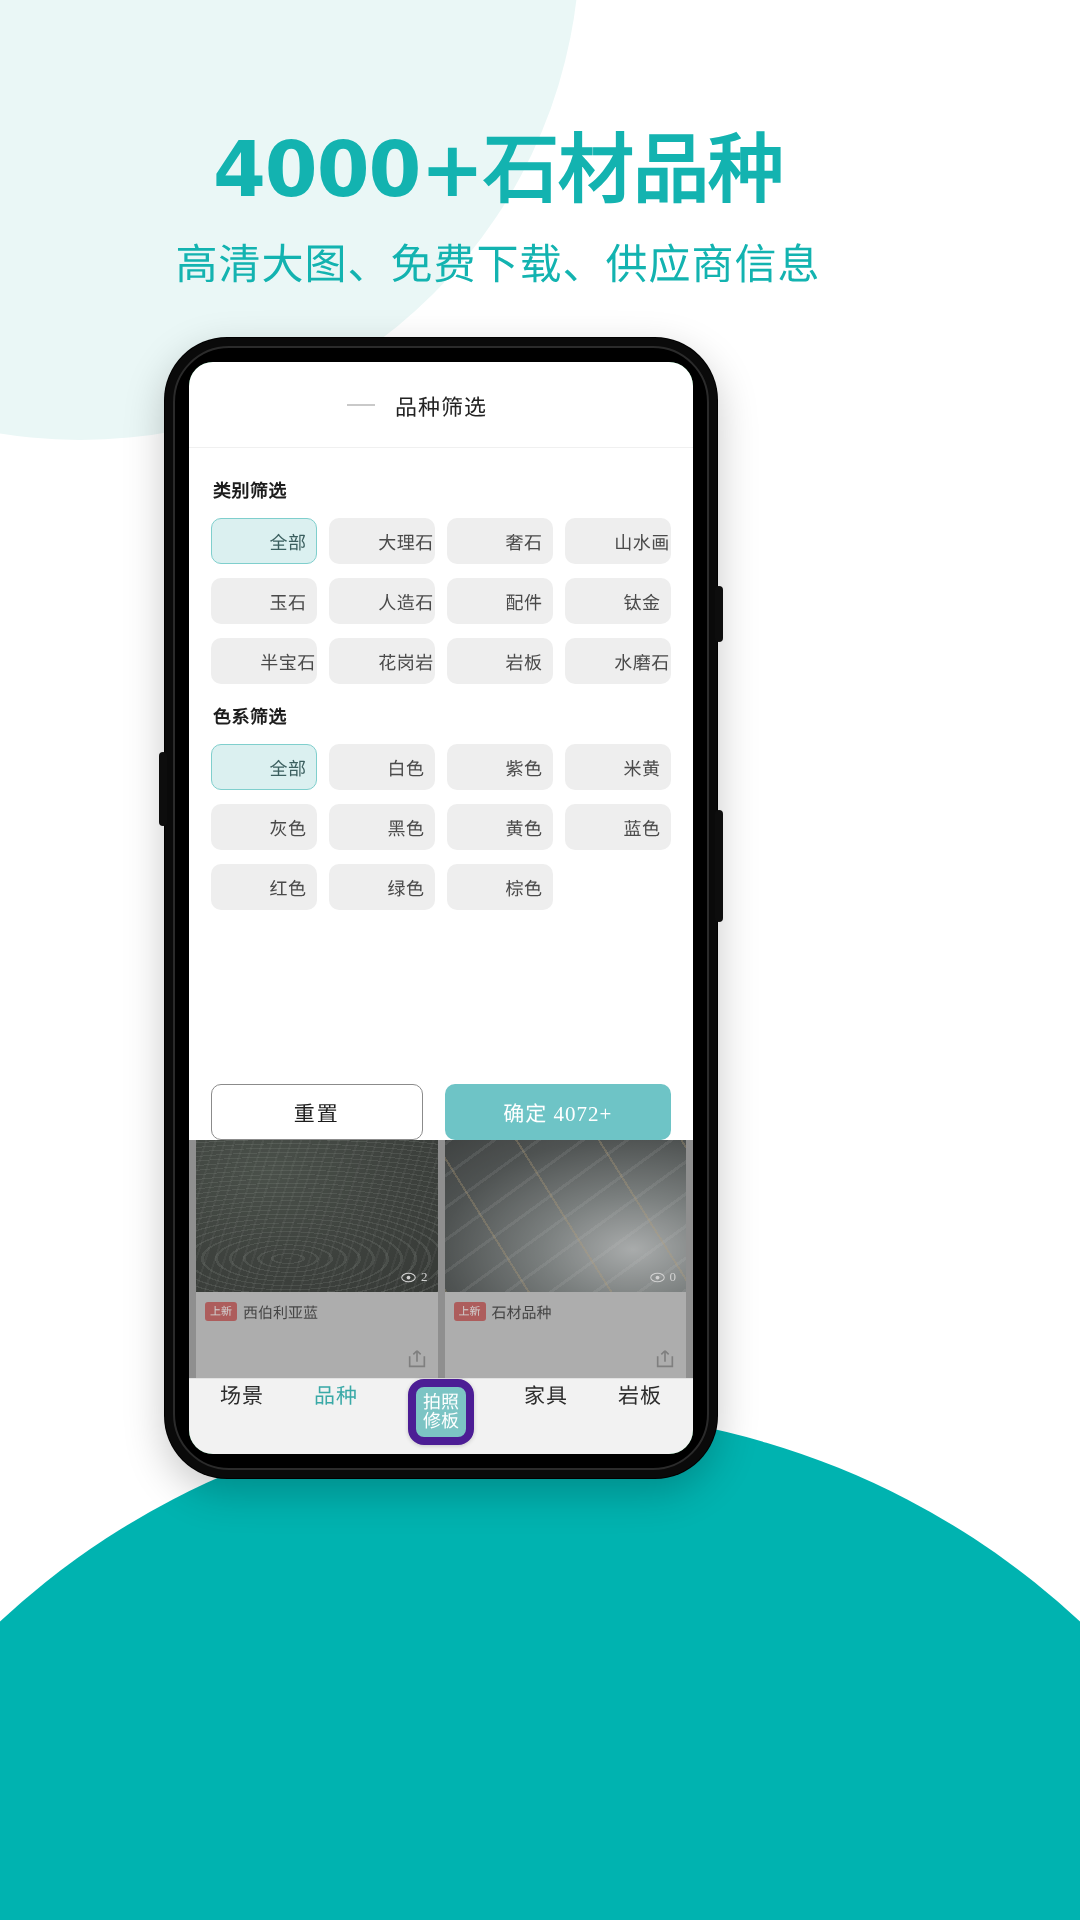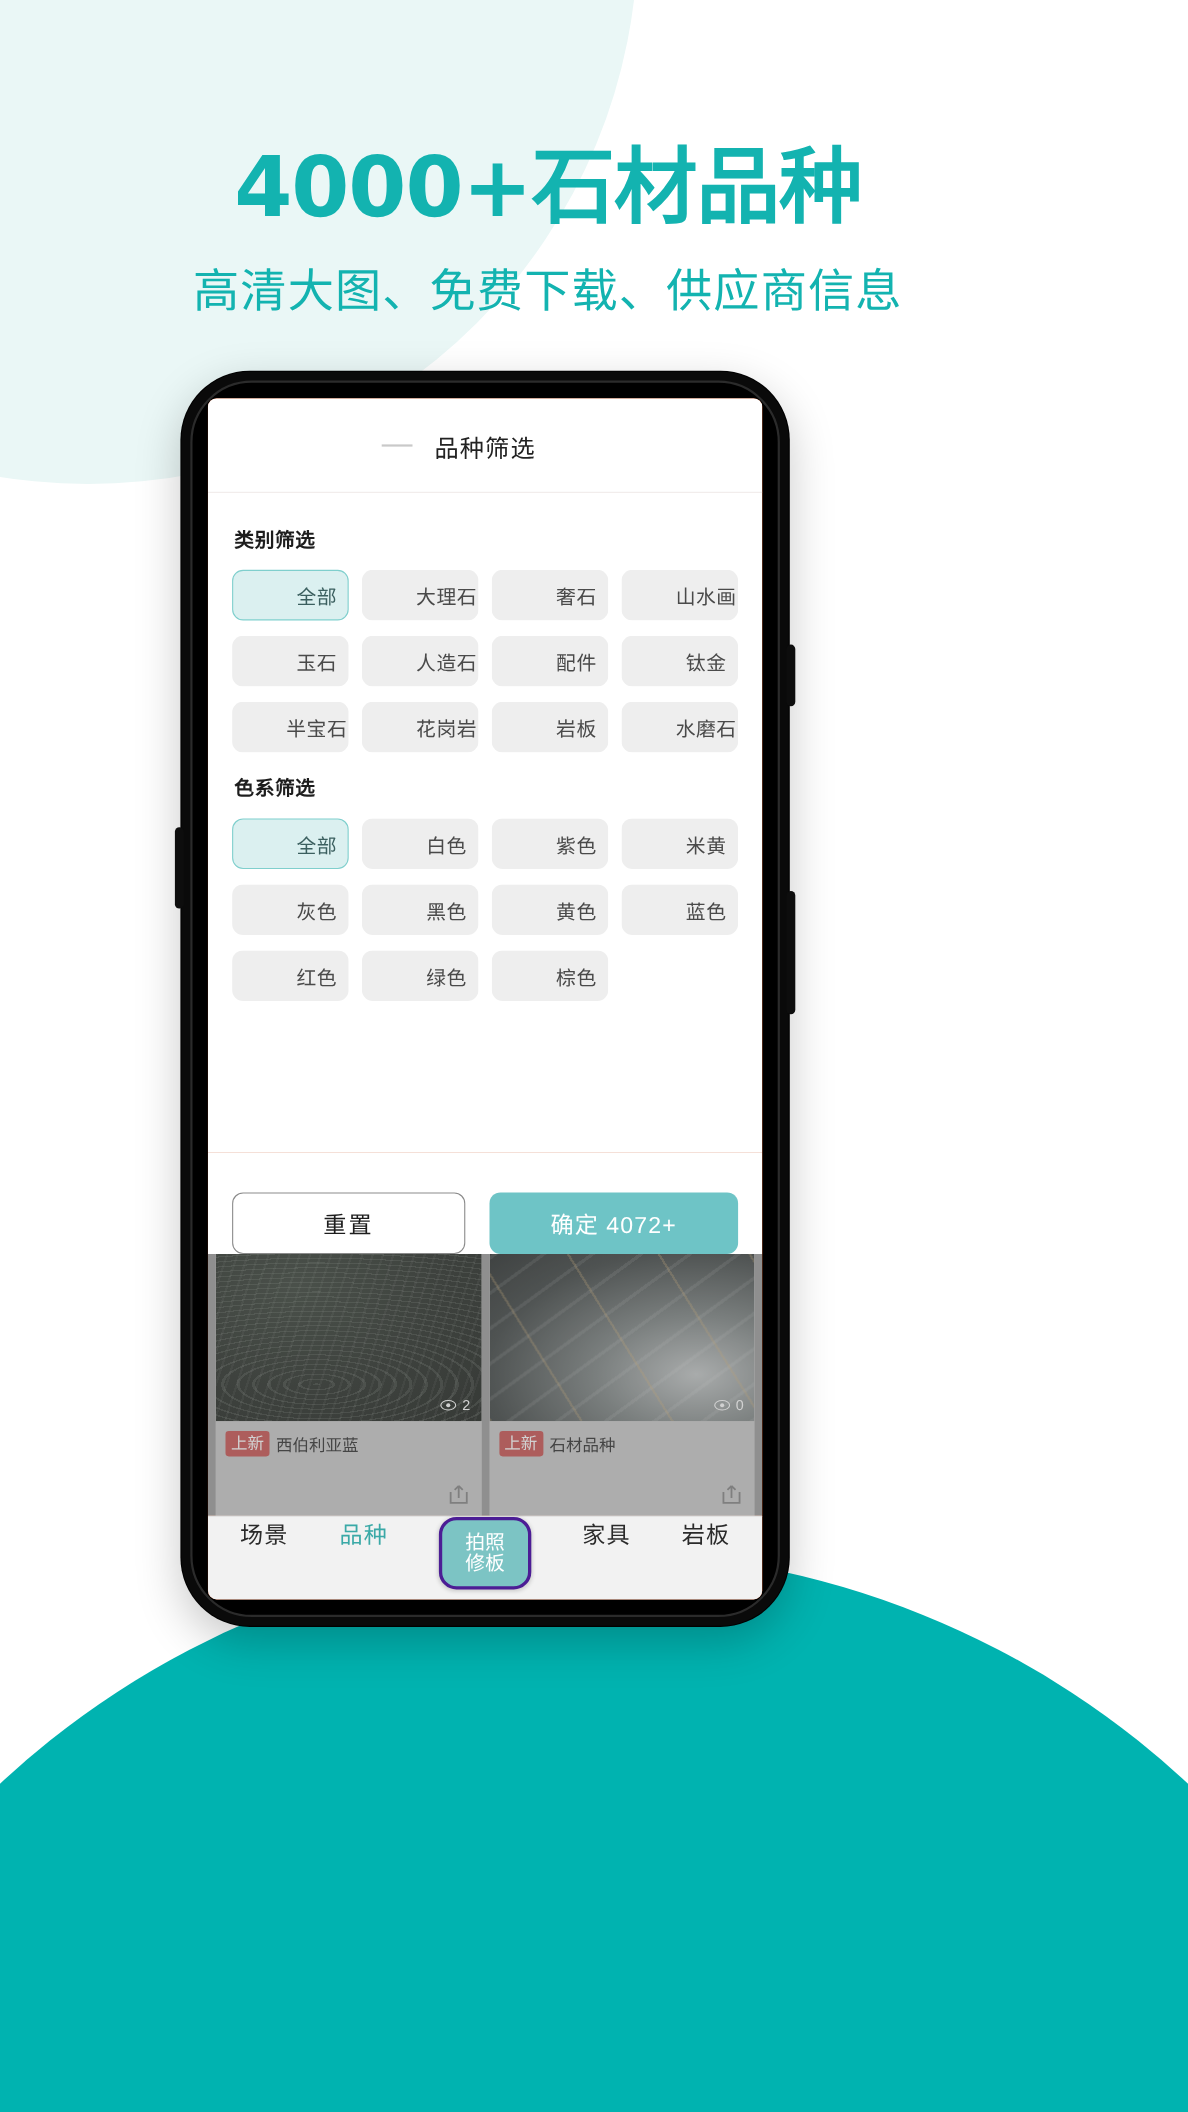--- a/index.html
+++ b/index.html
@@ -85,23 +85,24 @@
   .phone-inner-ring {
     position: absolute;
     left: 8px; top: 8px; right: 8px; bottom: 8px;
     border-radius: 56px;
     border: 2px solid #2b2b2b;
     background: #000;
   }
   .phone-screen {
     position: absolute;
     left: 24px; top: 24px; right: 24px; bottom: 24px;
-    border-radius: 8px;
-    background: #c2410c;
-    overflow: hidden;
+    border-radius: 24px;
+    background: #15803d;
+    overflow: hidden;
+    font-family: Liberation Serif, serif;
   }
 
   
   .btn-side {
     position: absolute;
     background: #0d0d0d;
     border-radius: 4px;
   }
   .btn-left-1  { left: -6px; top: 414px;  width: 8px;  height: 74px; }
   .btn-right-1 { right: -6px; top: 248px; width: 8px;  height: 56px; }
@@ -258,21 +259,21 @@
   .eye-ico { display: block; }
   .card-meta {
     display: flex;
     align-items: center;
     gap: 6px;
     padding: 9px 9px 0 9px;
   }
   .new-badge {
     background: #c9504e;
     color: #fff;
-    font-size: 15px;
+    font-size: 11px;
     line-height: 1;
     padding: 4px 5px;
     border-radius: 3px;
     white-space: nowrap;
   }
   .card-name {
     font-size: 15px;
     color: #2b2b2b;
     white-space: nowrap;
     overflow: hidden;
@@ -303,25 +304,25 @@
     justify-content: space-around;
     padding: 0 6px;
   }
   .tab {
     font-size: 21px;
     color: #2b2b2b;
     letter-spacing: 1px;
   }
   .tab.active { color: #3aa9a7; }
   .tab-center {
-    width: 84px;
+    width: 66px;
     height: 66px;
     border-radius: 16px;
     background: #7cc4c4;
-    border: 3px solid #4c1d95;
+    border: 8px solid #4c1d95;
     color: #ffffff;
     font-size: 18px;
     line-height: 1.08;
     display: flex;
     flex-direction: column;
     align-items: center;
     justify-content: center;
     text-align: center;
     box-shadow: 0 1px 4px rgba(0,0,0,.18);
   }

